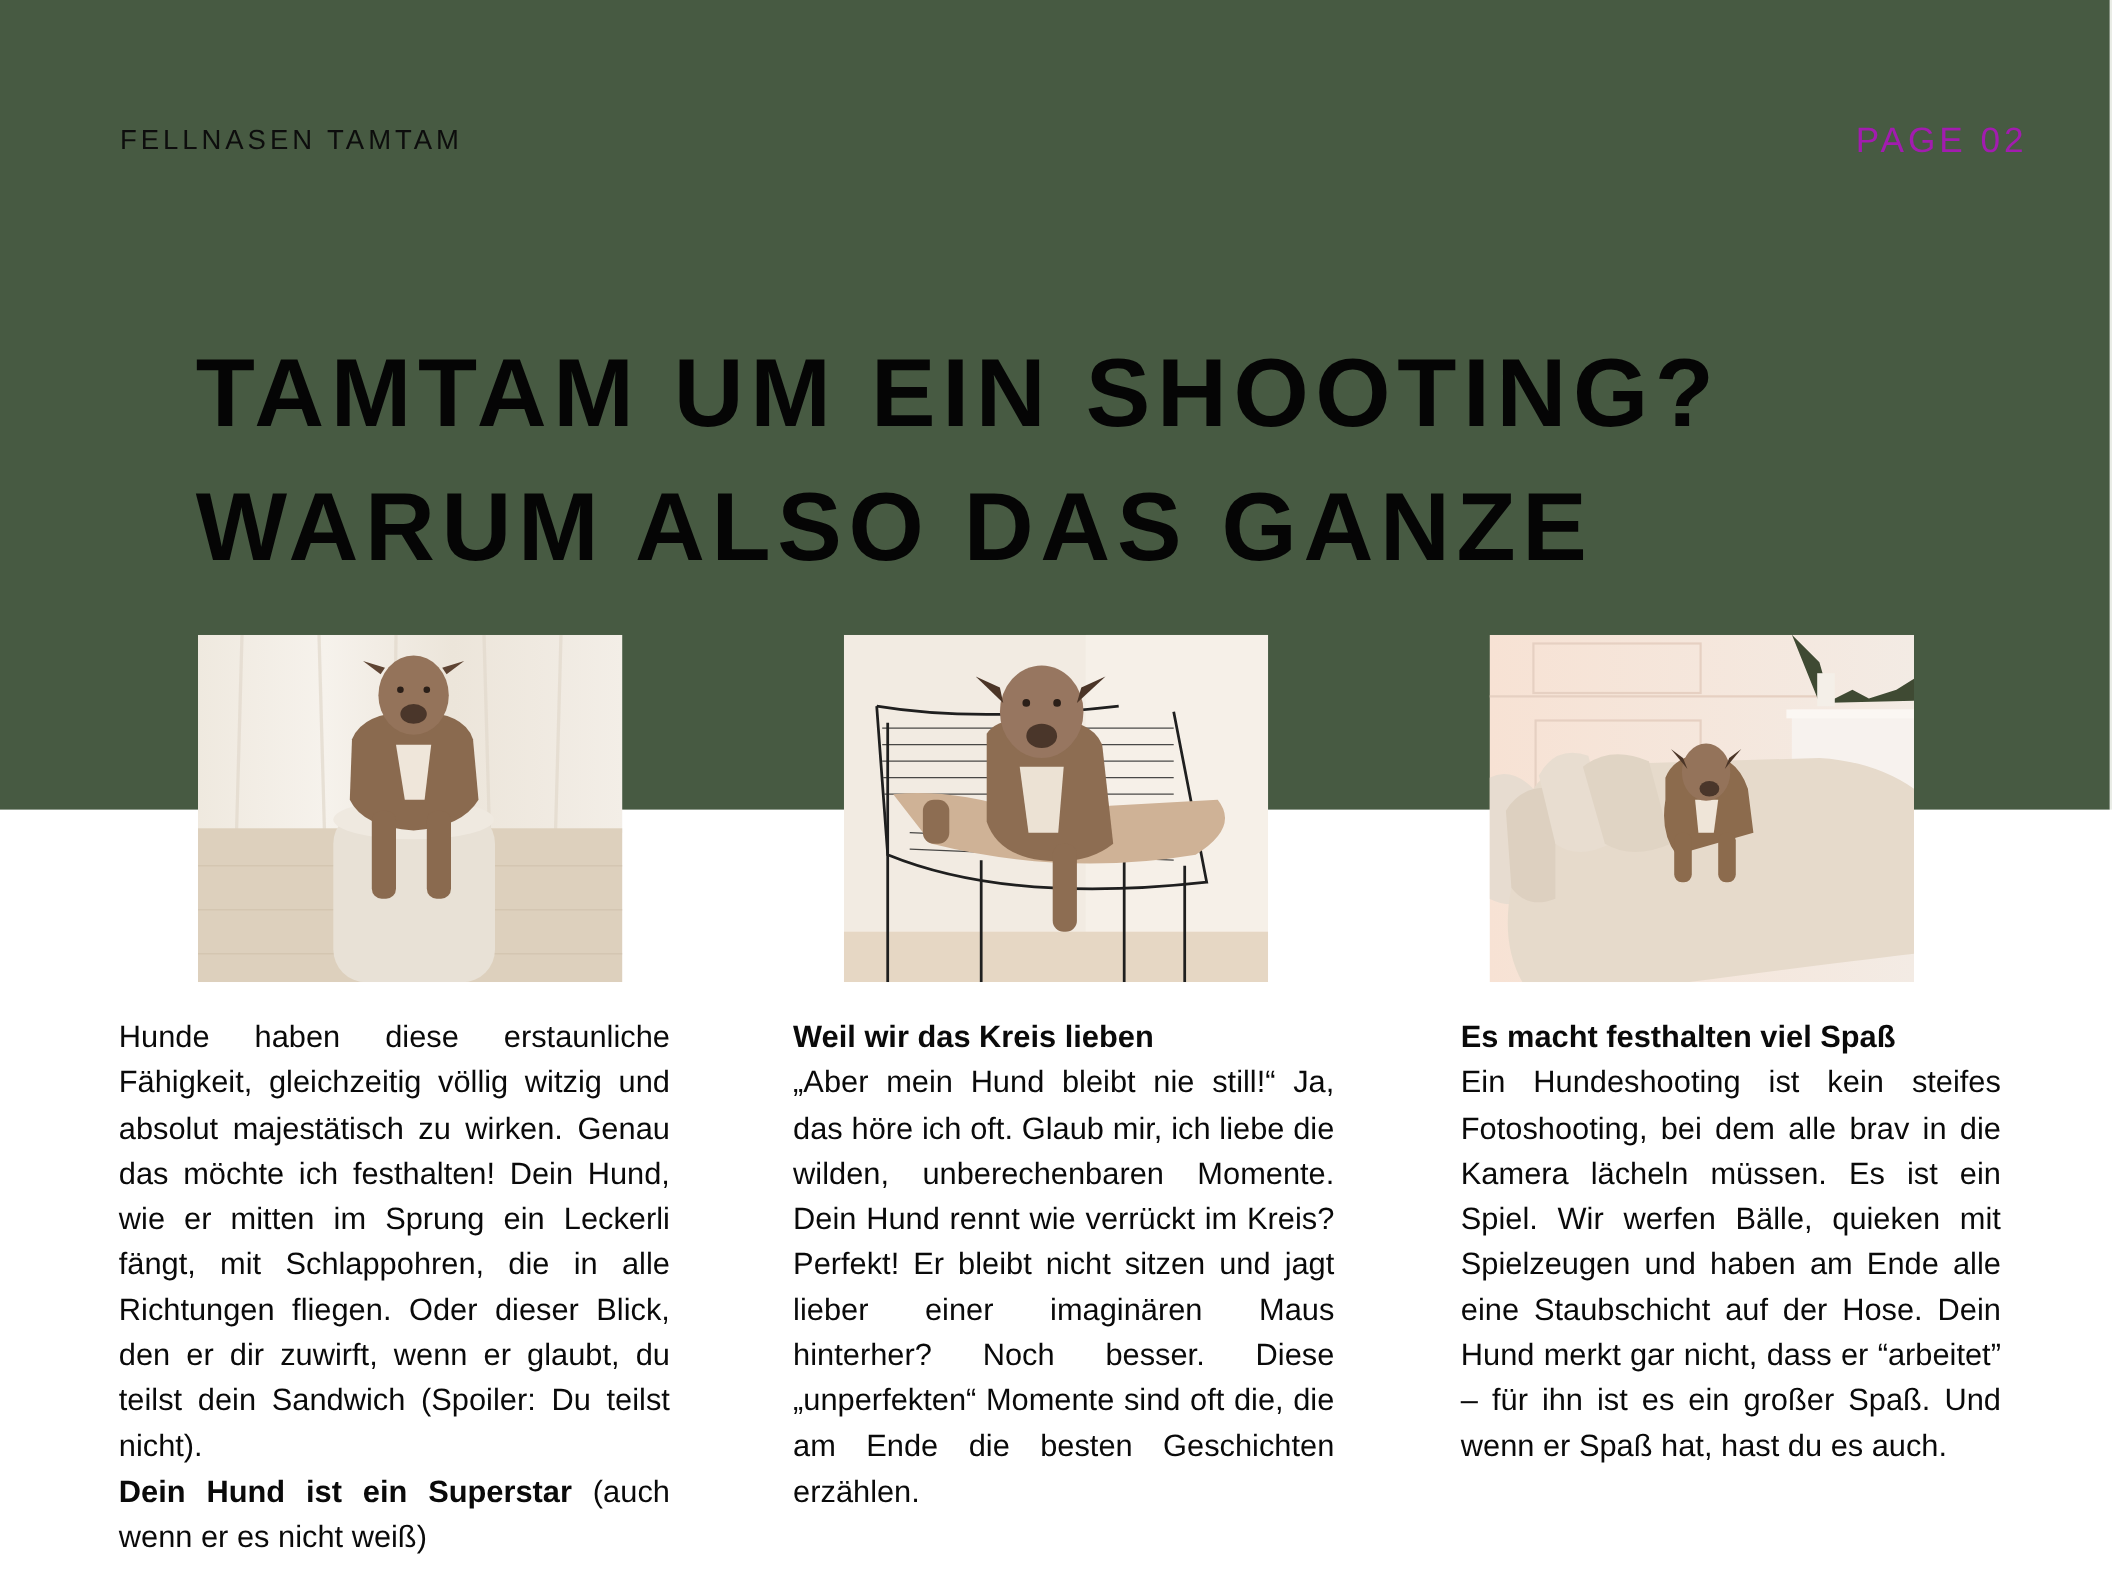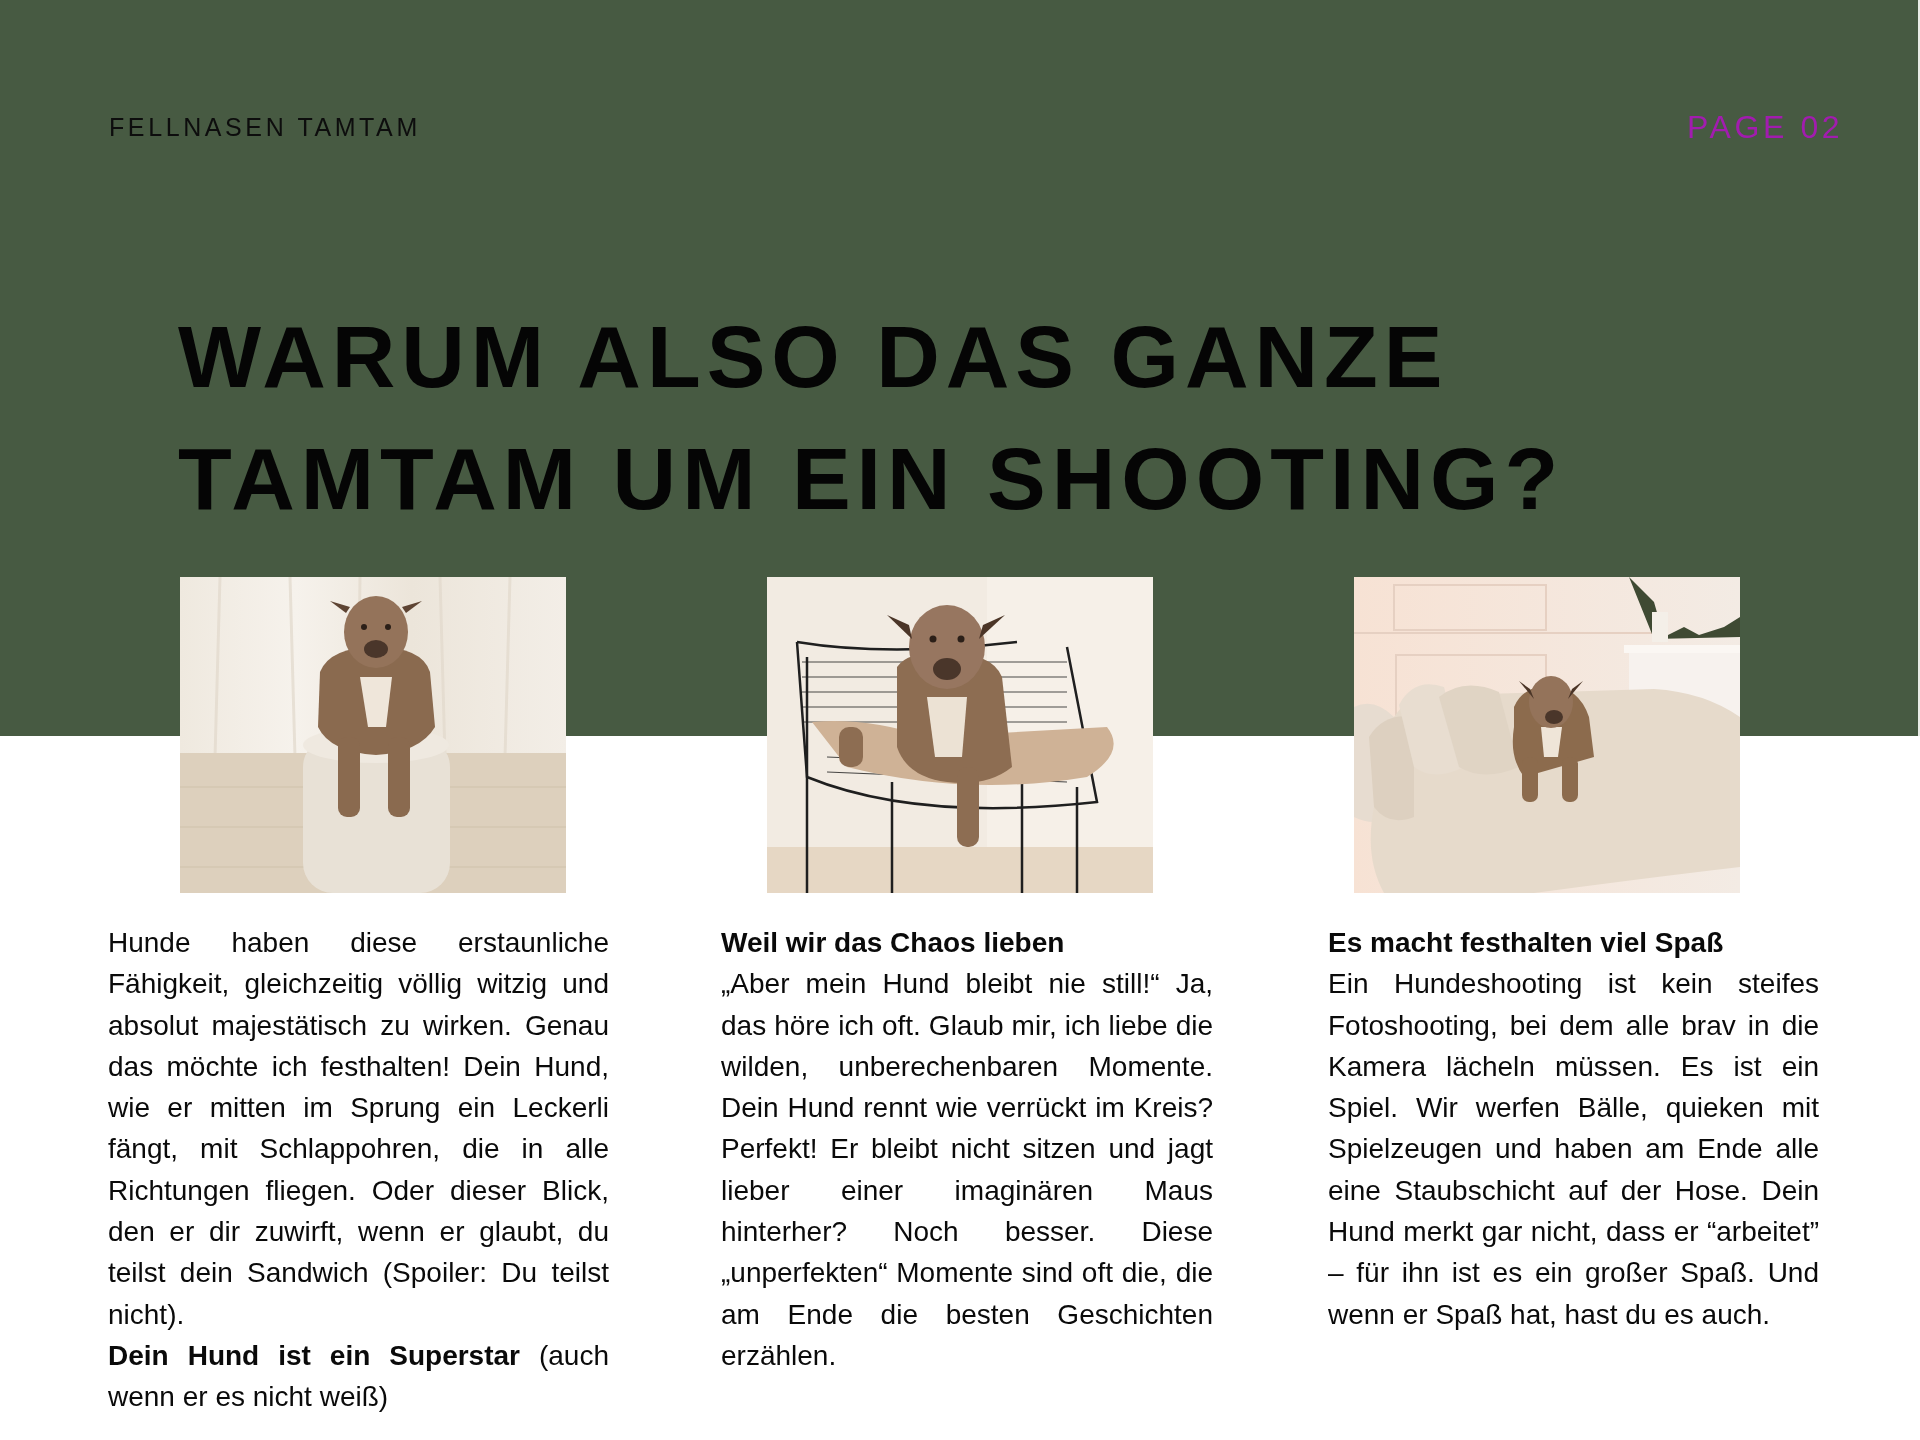--- a/index.html
+++ b/index.html
@@ -46,22 +46,22 @@
 </head>
 <body>
 
 <div class="band"></div>
 <div class="edge"></div>
 
 <div class="brand">FELLNASEN TAMTAM</div>
 <div class="page-no">PAGE 02</div>
 
 <h1 class="title">
+  <span>TAMTAM UM EIN SHOOTING?</span>
   <span>WARUM ALSO DAS GANZE</span>
-  <span>TAMTAM UM EIN SHOOTING?</span>
 </h1>
 
 <div class="photo" style="left:180px;">
   <svg viewBox="0 0 386 316" preserveAspectRatio="none">
     <defs>
       <linearGradient id="cur1" x1="0" x2="1">
         <stop offset="0" stop-color="#efe9df"></stop>
           <stop offset="0.3" stop-color="#f6f2ec"></stop>
         <stop offset="0.6" stop-color="#ece5da"></stop>
           <stop offset="1" stop-color="#f3eee7"></stop>
@@ -165,20 +165,20 @@
     <rect x="208" y="180" width="16" height="45" rx="7" fill="#8c6b4d"></rect>
   </svg>
 </div>
 
 <div class="col" style="left:108px;">
   <p>Hunde haben diese erstaunliche Fähigkeit, gleichzeitig völlig witzig und absolut majestätisch zu wirken. Genau das möchte ich festhalten! Dein Hund, wie er mitten im Sprung ein Leckerli fängt, mit Schlappohren, die in alle Richtungen fliegen. Oder dieser Blick, den er dir zuwirft, wenn er glaubt, du teilst dein Sandwich (Spoiler: Du teilst nicht).</p>
   <p><span class="head">Dein Hund ist ein Superstar</span><span> (auch wenn er es nicht weiß)</span></p>
 </div>
 
 <div class="col" style="left:721px; width:492px;">
-  <p class="head">Weil wir das Chaos lieben</p>
+  <p class="head">Weil wir das Kreis lieben</p>
   <p>„Aber mein Hund bleibt nie still!“ Ja, das höre ich oft. Glaub mir, ich liebe die wilden, unberechenbaren Momente. Dein Hund rennt wie verrückt im Kreis? Perfekt! Er bleibt nicht sitzen und jagt lieber einer imaginären Maus hinterher? Noch besser. Diese „unperfekten“ Momente sind oft die, die am Ende die besten Geschichten erzählen.</p>
 </div>
 
 <div class="col" style="left:1328px; width:491px;">
   <p class="head">Es macht festhalten viel Spaß</p>
   <p>Ein Hundeshooting ist kein steifes Fotoshooting, bei dem alle brav in die Kamera lächeln müssen. Es ist ein Spiel. Wir werfen Bälle, quieken mit Spielzeugen und haben am Ende alle eine Staubschicht auf der Hose. Dein Hund merkt gar nicht, dass er “arbeitet” – für ihn ist es ein großer Spaß. Und wenn er Spaß hat, hast du es auch.</p>
 </div>
 
 </body></html>

